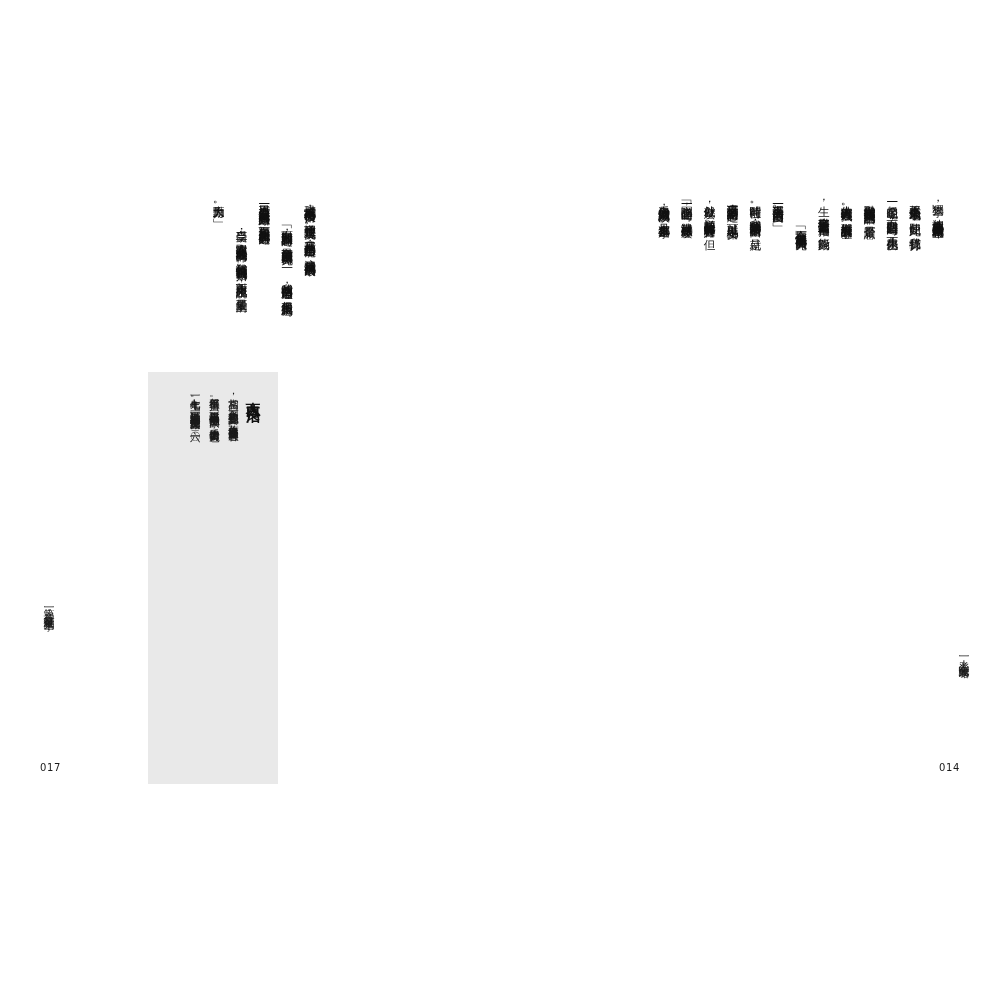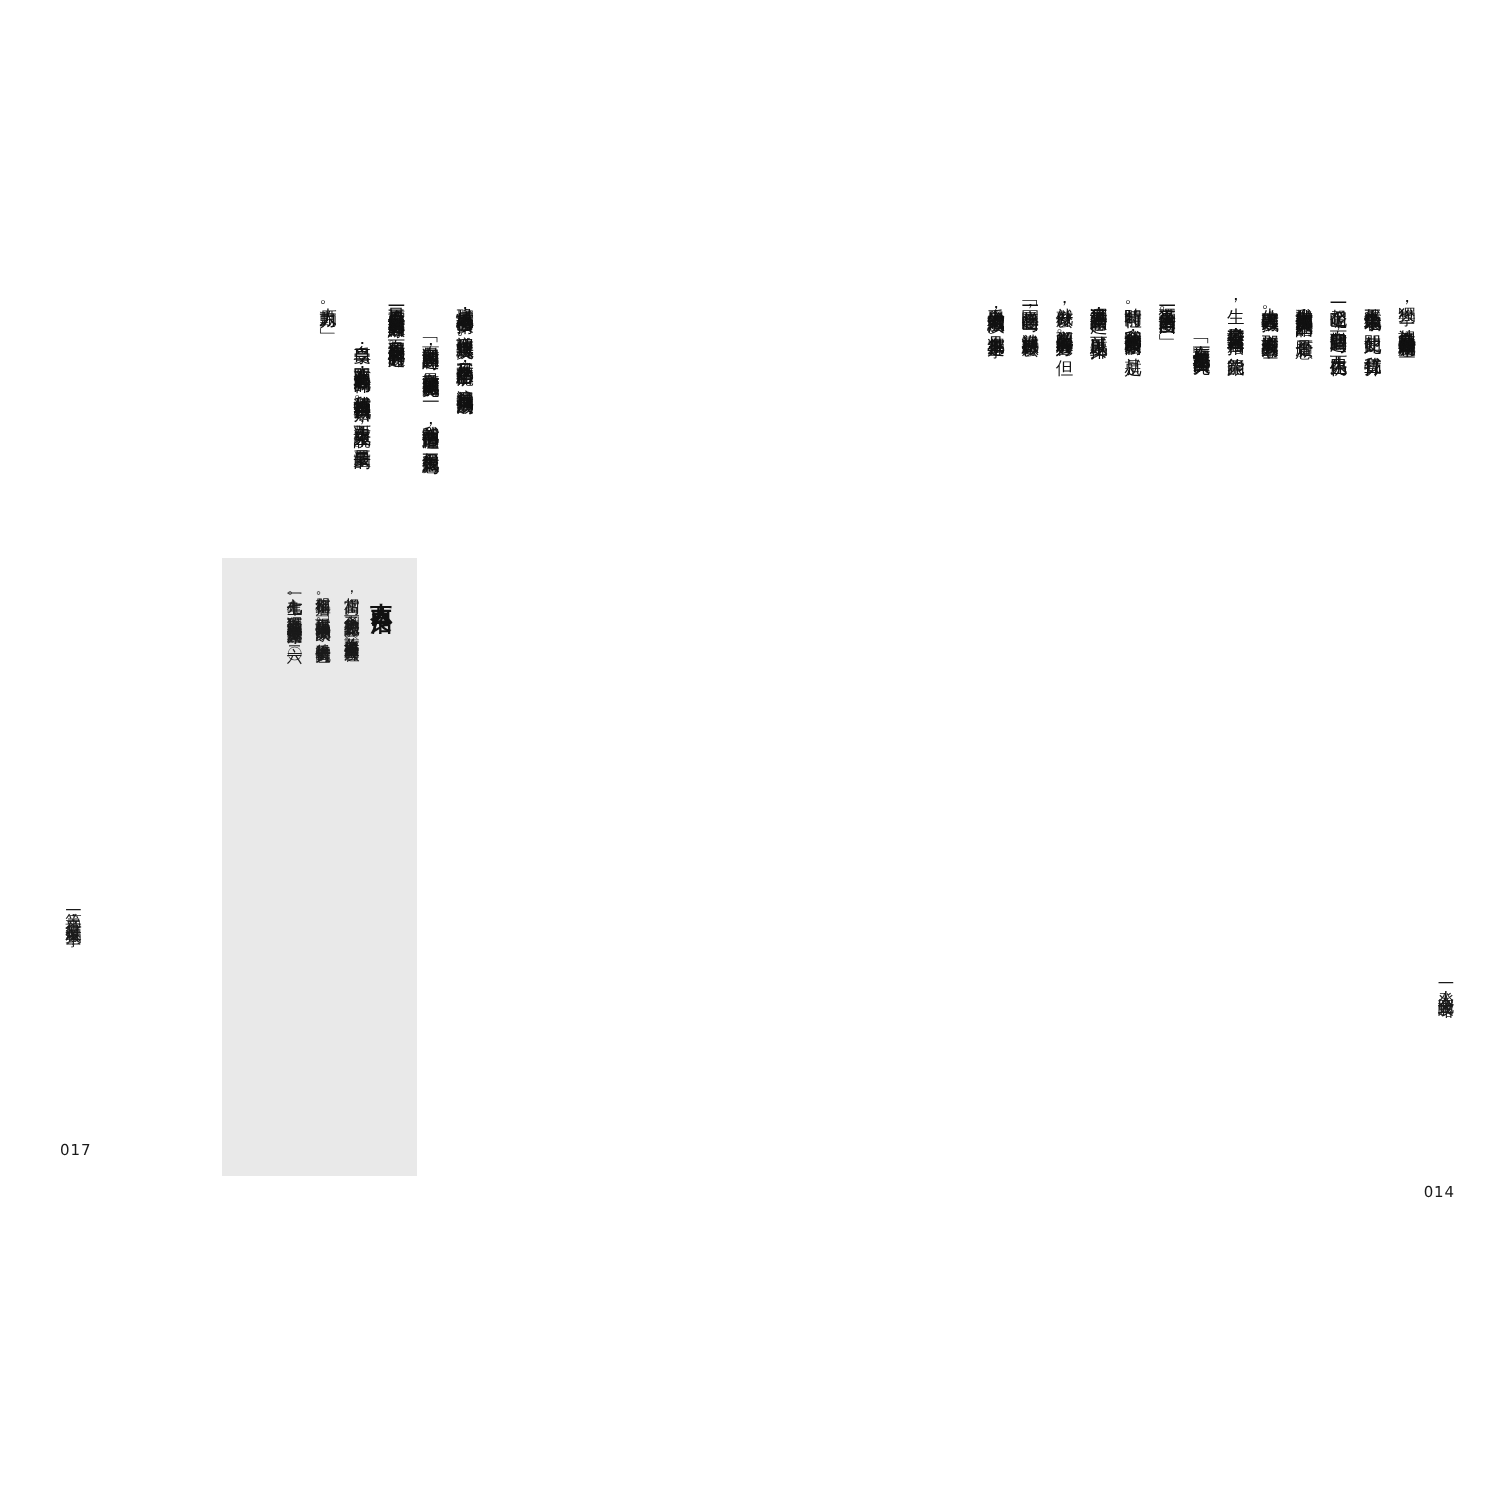--- a/index.html
+++ b/index.html
@@ -53,27 +53,26 @@
     right: 30px;
     top: 650px;
     writing-mode: vertical-rl;
     text-orientation: upright;
     font-size: 11px;
     letter-spacing: 0.12em;
     color: #1a1a1a;
   }
   #right-folio {
     position: absolute;
-    right: 30px;
+    right: 40px;
     top: 762px;
     font-size: 10px;
     letter-spacing: 0.06em;
     color: #1a1a1a;
     font-family: "DejaVu Sans", sans-serif;
-    margin-top: 28px;
   }
 
   
   #left-col-wrap {
     position: absolute;
     right: 180px;
     top: 196px;
     display: flex;
     flex-direction: row;
     height: 560px;

